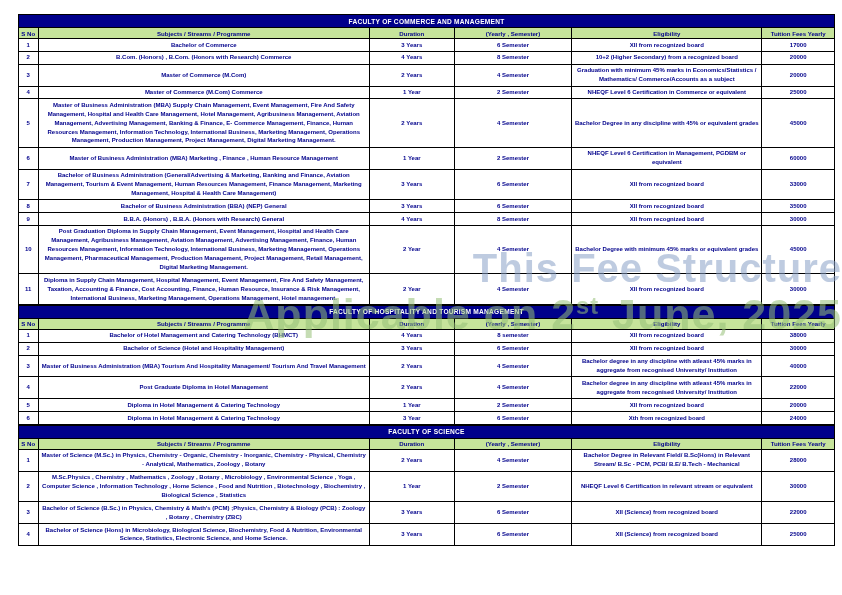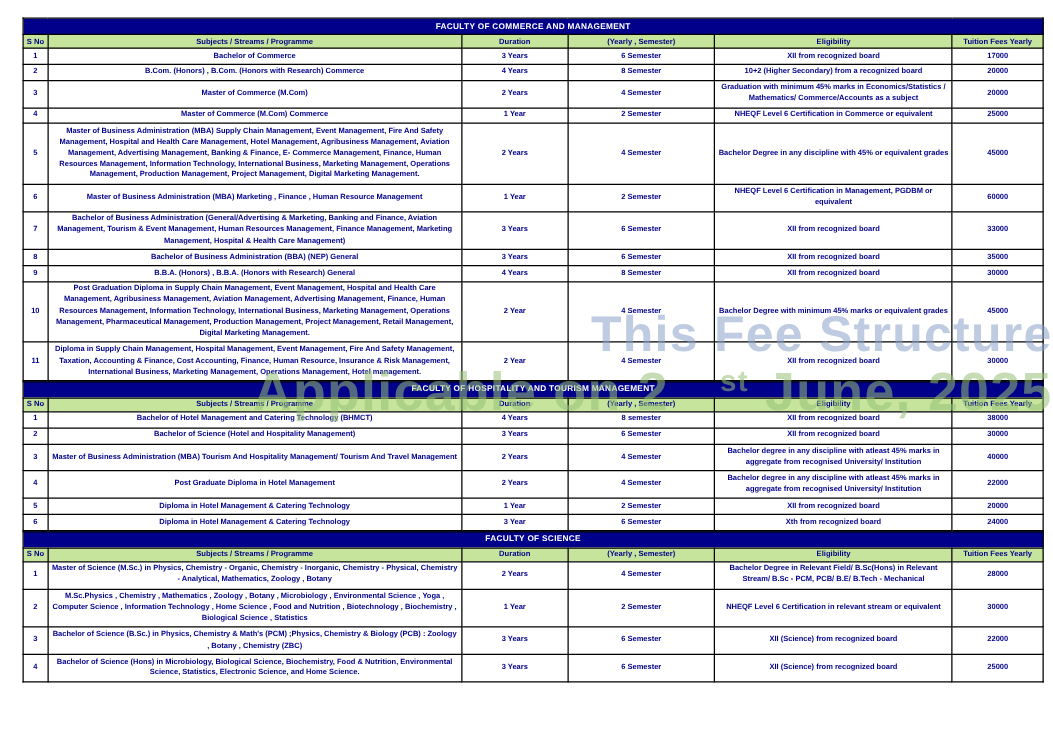--- a/index.html
+++ b/index.html
@@ -39,21 +39,21 @@
   table.fee-table td{
     color:var(--ink);
     font-size:6px;font-weight:bold;text-align:center;
     padding:1.5px 2px;line-height:1.48;
   }
   
   .watermark{position:absolute;left:0;width:842px;text-align:right;
     font-weight:bold;white-space:nowrap;pointer-events:none;z-index:3;}
   .wm-line1{top:246px;font-size:40px;color:rgba(136,160,198,0.55);letter-spacing:1px;}
   .wm-line2{top:290px;font-size:43px;color:rgba(150,192,118,0.55);letter-spacing:1px;}
-  .wm-line2 sup{font-size:0.55em;margin-left:41px;}
+  .wm-line2 sup{font-size:0.55em;}
 </style>
 </head>
 <body>
 
 <div class="sheet">
   <div>
       <table class="fee-table">
         <colgroup>
           <col style="width: 2.4%;">
           <col style="width: 40.6%;">

